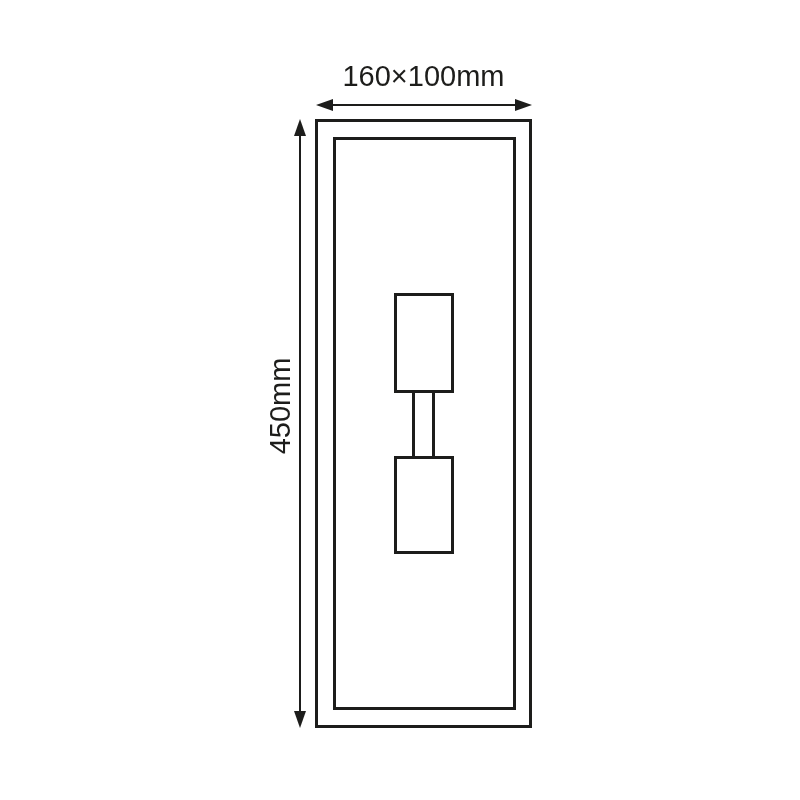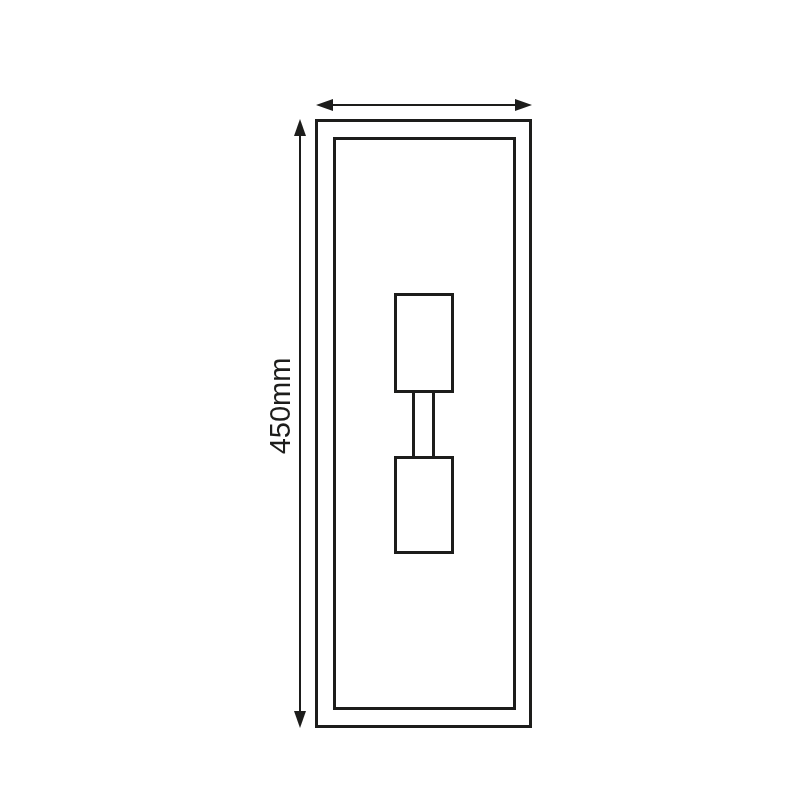--- a/index.html
+++ b/index.html
@@ -104,20 +104,21 @@
     left: 280px; top: 406px;
     transform: translate(-50%, -50%) rotate(-90deg);
     transform-origin: center center;
   }
 </style>
 </head>
 <body>
 
 <div class="canvas">
 
+  <div class="dim-label dim-label-width">160×100mm</div>
   <div class="h-line"></div>
   <div class="tri tri-left"></div>
   <div class="tri tri-right"></div>
 
   <div class="dim-label dim-label-height">450mm</div>
   <div class="v-line"></div>
   <div class="tri tri-up"></div>
   <div class="tri tri-down"></div>
 
   <div class="outer-frame"></div>

